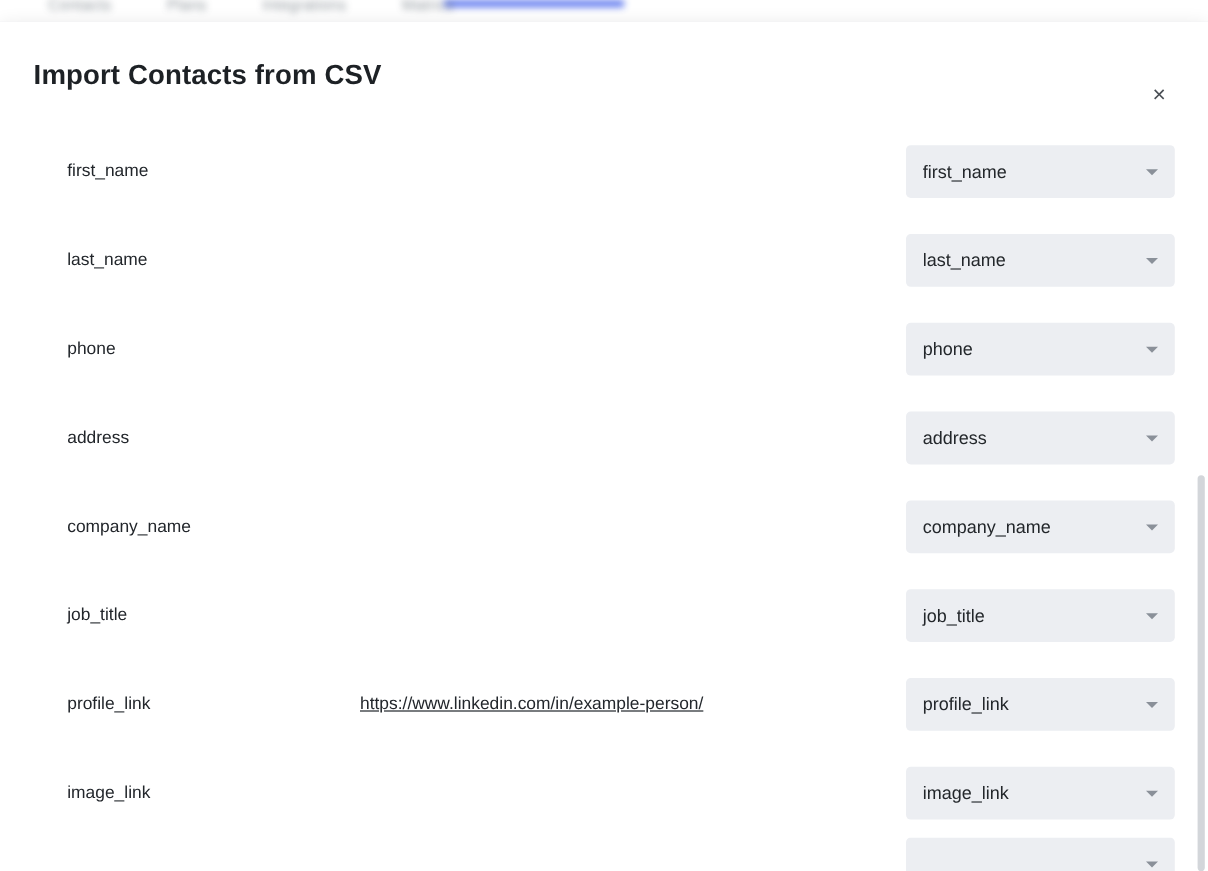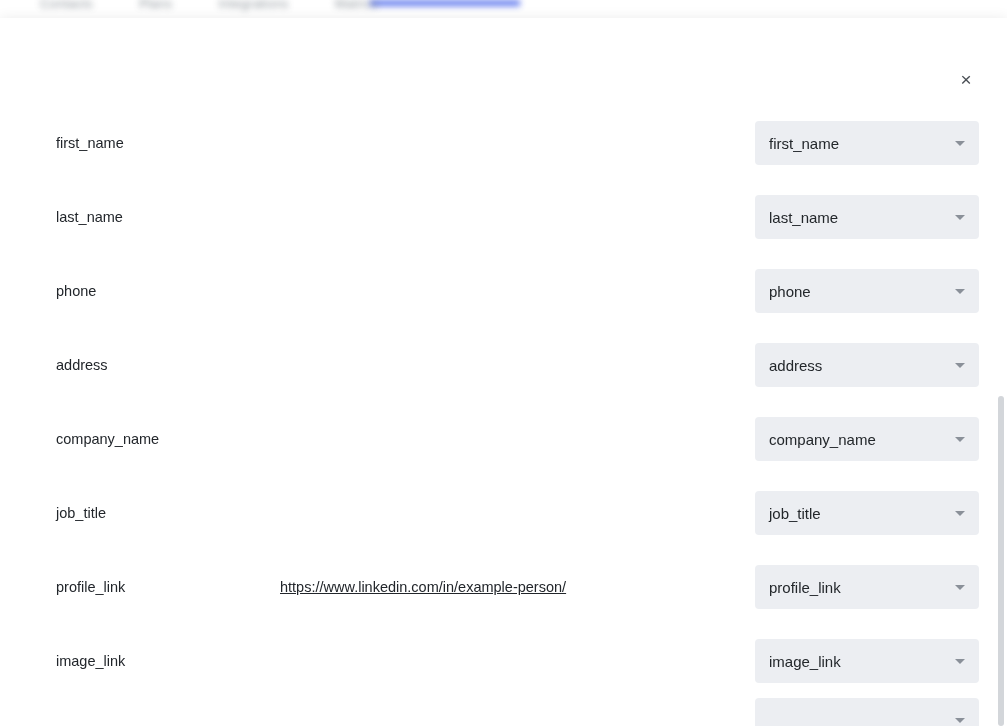--- a/index.html
+++ b/index.html
@@ -106,20 +106,21 @@
     overflow: hidden;
     padding: 0;
   }
 
   .map-row {
     position: relative;
     height: 74px;
     display: flex;
     align-items: center;
     padding: 0 28px 0 56px;
+    gap: 20px;
   }
   .col-field {
     width: 224px;
     flex: 0 0 224px;
     font-size: 14.5px;
     color: #22262b;
   }
   .col-sample {
     flex: 1 1 auto;
     font-size: 14.5px;
@@ -202,20 +203,21 @@
       <span class="bg-nav-item">Plans</span>
       <span class="bg-nav-item">Integrations</span>
       <span class="bg-nav-item">Matrics</span>
     </div>
   </div>
 </div>
 
 <div class="modal">
 
   <div class="modal-header">
+    <div class="modal-title">Import Contacts from CSV</div>
     <button class="modal-close">×</button>
   </div>
 
   <div class="modal-body">
 
     <div class="map-row">
       <div class="col-field">first_name</div>
       <div class="col-sample"></div>
       <div class="col-select">
         <div class="select">

